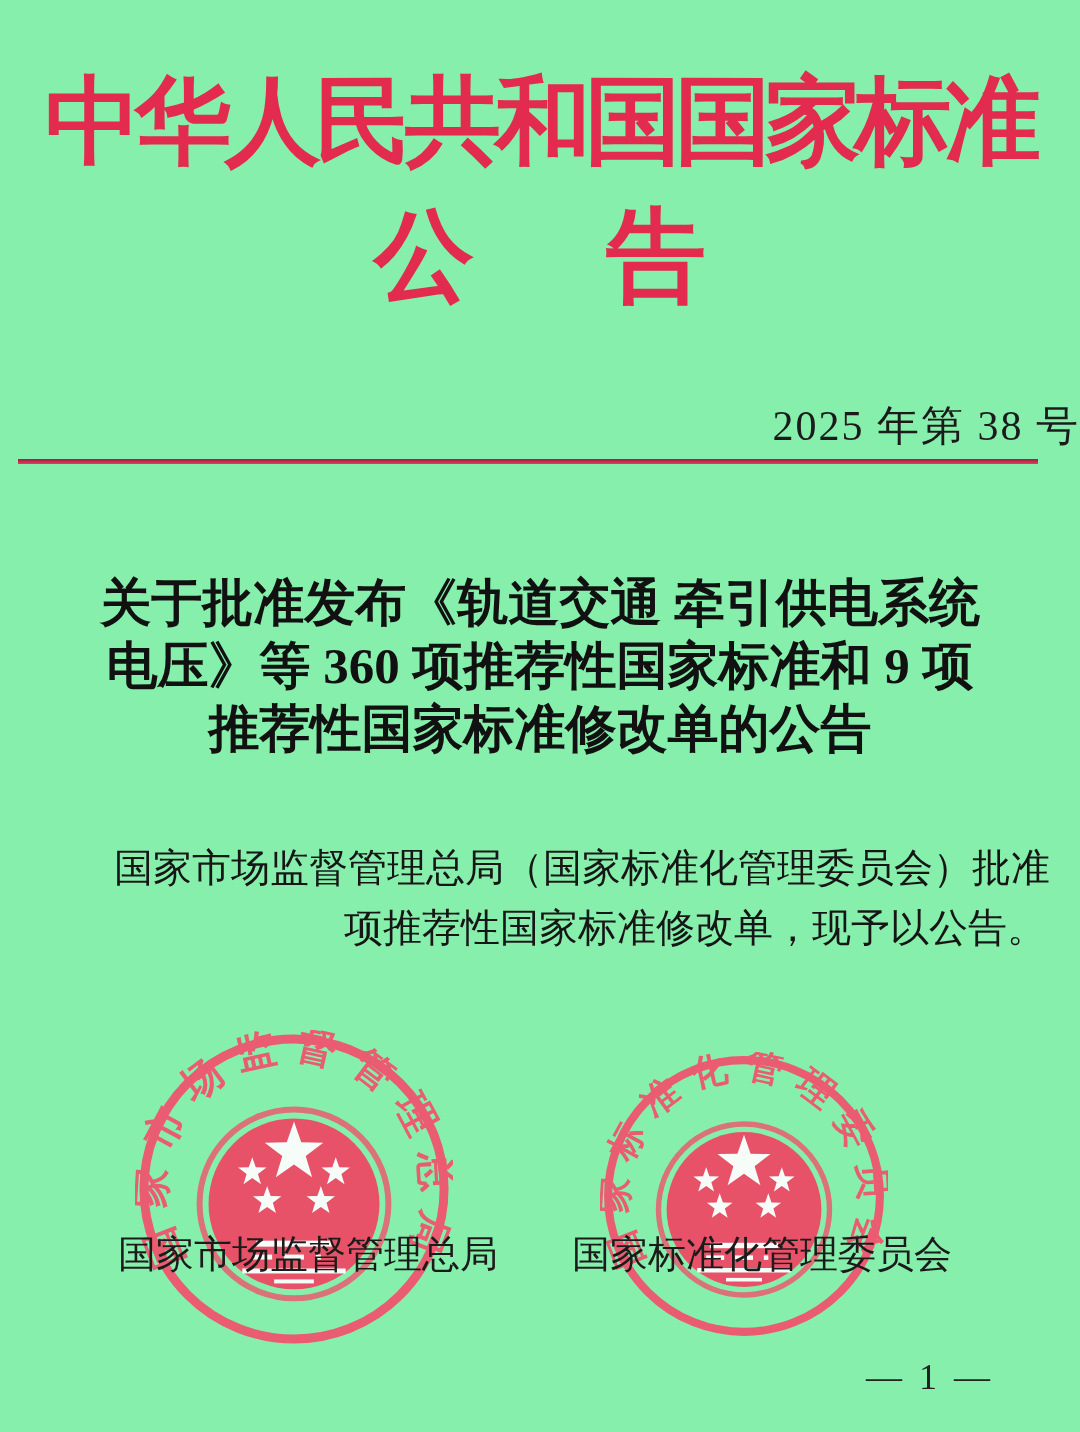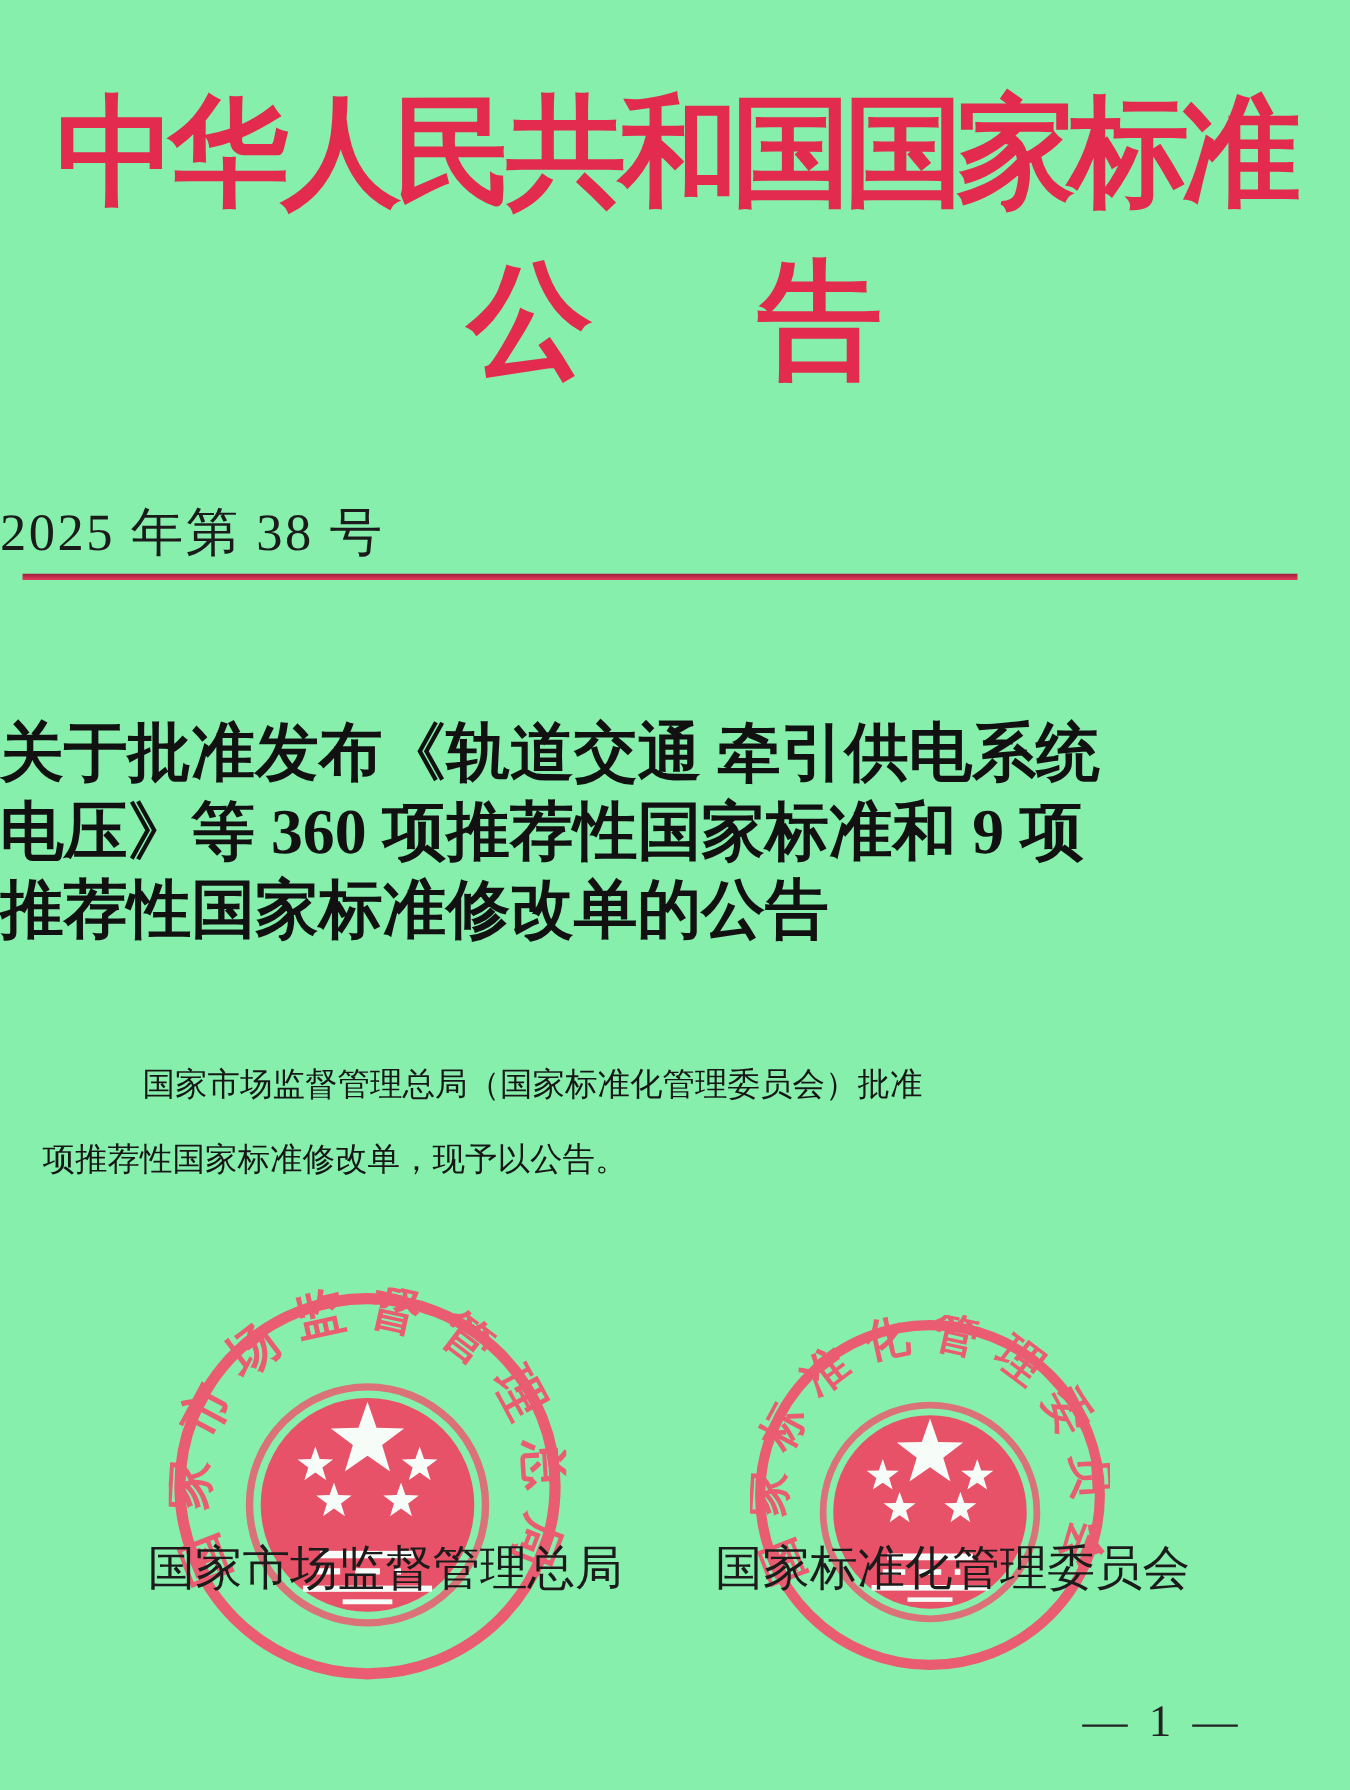--- a/index.html
+++ b/index.html
@@ -27,45 +27,46 @@
     color:#e32b4f;
   }
   .masthead-sub span {
     font-size:100px; font-weight:bold;
     letter-spacing:132px; margin-right:-132px;
     white-space:nowrap;
   }
   
   .issue-no {
     position:absolute; top:398px; left:0; width:100%;
-    text-align:left;
+    text-align:right;
     font-size:42px; letter-spacing:2px;
     color:#1b1b1b;
     white-space:nowrap;
   }
   
   .red-rule {
     position:absolute; top:459px; left:18px;
     width:1020px; height:5px;
     background:linear-gradient(#9e1e3e,#e73a5e);
   }
   
   .doc-title {
     position:absolute; top:572px; left:0; width:100%;
-    text-align:left;
+    text-align:center;
     font-size:51px; font-weight:bold;
     line-height:63px;
     color:#111;
   }
   .doc-title .line { white-space:nowrap; }
   
   .doc-body {
     position:absolute; top:838px; left:34px; width:1012px;
-    font-size:26px; line-height:60px;
+    font-size:39px; line-height:60px;
     color:#161616;
+    text-align:right;
   }
   .doc-body .line { white-space:nowrap; }
   .doc-body .indent { padding-left:80px; }
   
   .stamp { position:absolute; z-index:1; opacity:.93; }
   .stamp-left  { left:135px; top:1030px; width:318px; height:318px; }
   .stamp-right { left:600px; top:1052px; width:288px; height:288px; }
   
   .sig {
     position:absolute; z-index:2;

